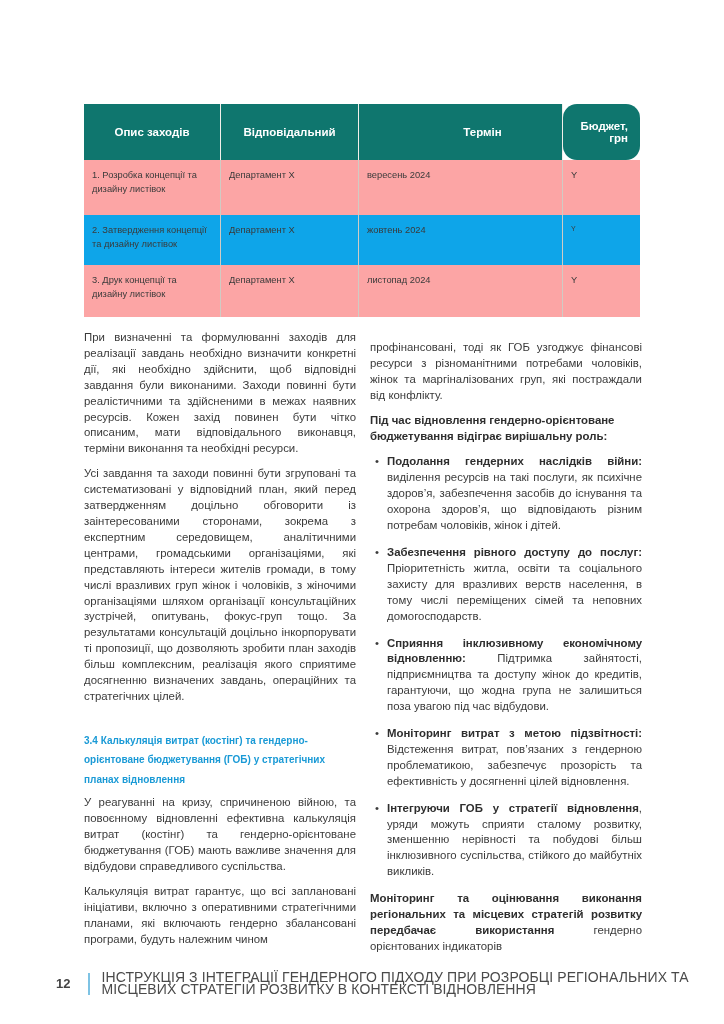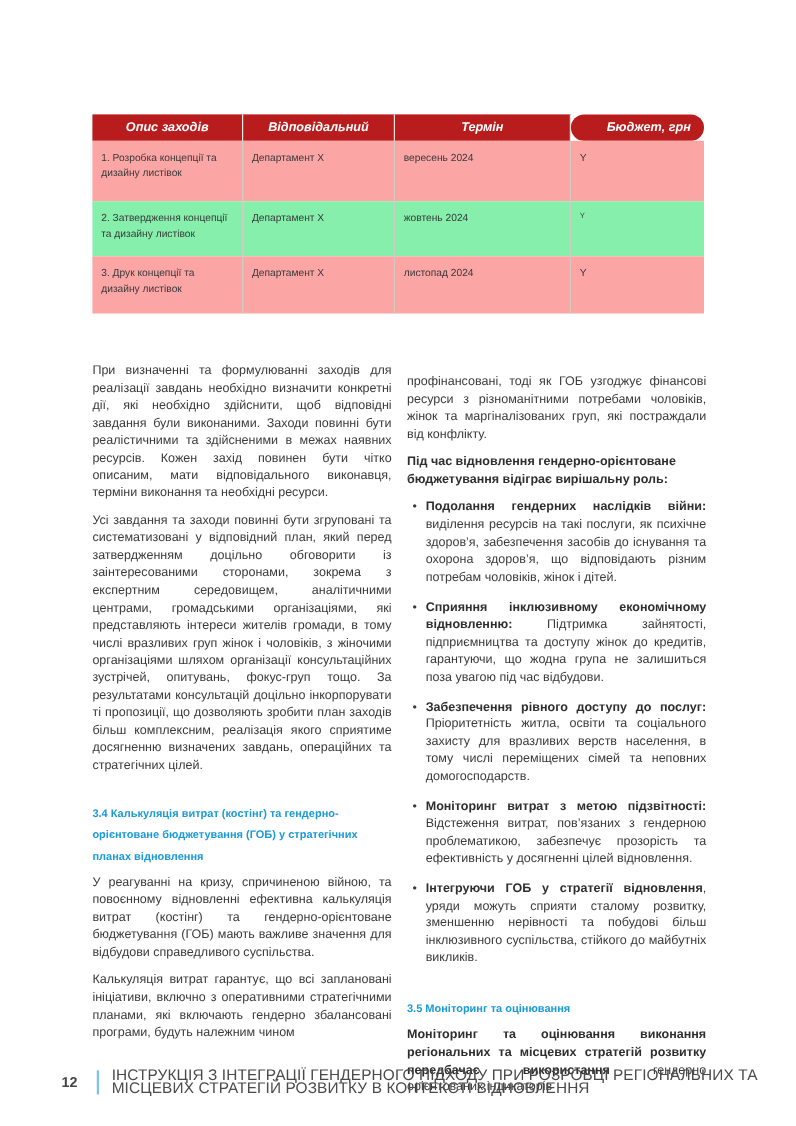--- a/index.html
+++ b/index.html
@@ -2,34 +2,34 @@
 <html><head>
 <meta charset="utf-8">
 <style>
   html, body { margin: 0; padding: 0; background: #ffffff; }
   body { width: 724px; height: 1024px; position: relative; overflow: hidden;
          font-family: "Liberation Sans", "DejaVu Sans", sans-serif; color: #3b3b3b; }
 
   
   .tbl { position: absolute; left: 84px; top: 104px; width: 556px; border-collapse: collapse;
          table-layout: fixed; font-size: 9.3px; }
-  .tbl th { background: #b91c1c; color: #ffffff; font-weight: bold; font-size: 11.5px;
-            height: 24px; padding: 0; border-left: 1.5px solid #f2efea; text-align: center; font-style: italic; }
+  .tbl th { background: #0f766e; color: #ffffff; font-weight: bold; font-size: 11.5px;
+            height: 56px; padding: 0; border-left: 1.5px solid #f2efea; text-align: center; }
   .tbl th:first-child { border-left: none; }
   .tbl td { vertical-align: top; padding: 9px 6px 0 8px; line-height: 1.5;
             border-left: 1.5px solid #d0cbc4; color: #3a3a3a; }
   .tbl td:first-child { border-left: none; }
   .tbl tr.shaded td { background: #fca5a5; }
-  .tbl tr.white td { background: #86efac; }
+  .tbl tr.white td { background: #0ea5e9; }
   .tbl tr.r1 td { height: 46px; }
   .tbl tr.r2 td { height: 41px; }
   .tbl tr.r3 td { height: 43px; }
   .tbl th.c1 { text-align: center; }
   .tbl th.c2 { text-align: center; }
-  .tbl th.c3 { text-align: center; }
+  .tbl th.c3 { text-align: center; padding-left: 44px; }
   .tbl th.c4 { text-align: right; padding-right: 12px; border-radius: 14px; }
 
   
   .col { position: absolute; width: 272px; font-size: 11.4px; line-height: 15.9px;
          text-align: justify; color: #3a3a3a; }
   .col-left { left: 84px; top: 330px; }
   .col-right { left: 370px; top: 340px; }
   .col p { margin: 0 0 9px 0; }
   .h-blue { color: #1a9ad6; font-weight: bold; font-size: 10px; line-height: 19.5px;
             margin: 26px 0 6px 0; text-align: left; }
@@ -84,26 +84,25 @@
   <div class="h-blue">3.4 Калькуляція витрат (костінг) та гендерно-орієнтоване бюджетування (ГОБ) у стратегічних планах відновлення</div>
   <p>У реагуванні на кризу, спричиненою війною, та повоєнному відновленні ефективна калькуляція витрат (костінг) та гендерно-орієнтоване бюджетування (ГОБ) мають важливе значення для відбудови справедливого суспільства.</p>
   <p>Калькуляція витрат гарантує, що всі заплановані ініціативи, включно з оперативними стратегічними планами, які включають гендерно збалансовані програми, будуть належним чином</p>
 </div>
 
 <div class="col col-right">
   <p>профінансовані, тоді як ГОБ узгоджує фінансові ресурси з різноманітними потребами чоловіків, жінок та маргіналізованих груп, які постраждали від конфлікту.</p>
   <p class="bold" style="text-align:left; margin-bottom:10px;">Під час відновлення гендерно-орієнтоване бюджетування відіграє вирішальну роль:</p>
   <ul class="bullets">
     <li><span class="bold">Подолання гендерних наслідків війни:</span><span> виділення ресурсів на такі послуги, як психічне здоров’я, забезпечення засобів до існування та охорона здоров’я, що відповідають різним потребам чоловіків, жінок і дітей.</span></li>
+    <li><span class="bold">Забезпечення рівного доступу до послуг:</span><span> Пріоритетність житла, освіти та соціального захисту для вразливих верств населення, в тому числі переміщених сімей та неповних домогосподарств.</span></li>
     <li><span class="bold">Сприяння інклюзивному економічному відновленню:</span><span> Підтримка зайнятості, підприємництва та доступу жінок до кредитів, гарантуючи, що жодна група не залишиться поза увагою під час відбудови.</span></li>
-    <li><span class="bold">Забезпечення рівного доступу до послуг:</span><span> Пріоритетність житла, освіти та соціального захисту для вразливих верств населення, в тому числі переміщених сімей та неповних домогосподарств.</span></li>
     <li><span class="bold">Моніторинг витрат з метою підзвітності:</span><span> Відстеження витрат, пов’язаних з гендерною проблематикою, забезпечує прозорість та ефективність у досягненні цілей відновлення.</span></li>
     <li><span class="bold">Інтегруючи ГОБ у стратегії відновлення</span><span>, уряди можуть сприяти сталому розвитку, зменшенню нерівності та побудові більш інклюзивного суспільства, стійкого до майбутніх викликів.</span></li>
   </ul>
-  <div class="h-blue" style="margin-top:28px;">3.5 Моніторинг та оцінювання</div>
   <p><span class="bold">Моніторинг та оцінювання виконання регіональних та місцевих стратегій розвитку передбачає використання</span><span>  гендерно орієнтованих індикаторів</span></p>
 </div>
 
 <div class="footer">
   <div class="page-num">12</div>
   <div class="sep"></div>
   <div class="footer-title">
     <div>ІНСТРУКЦІЯ З ІНТЕГРАЦІЇ ГЕНДЕРНОГО ПІДХОДУ ПРИ РОЗРОБЦІ РЕГІОНАЛЬНИХ ТА</div>
     <div>МІСЦЕВИХ СТРАТЕГІЙ РОЗВИТКУ В КОНТЕКСТІ ВІДНОВЛЕННЯ</div>
   </div>

